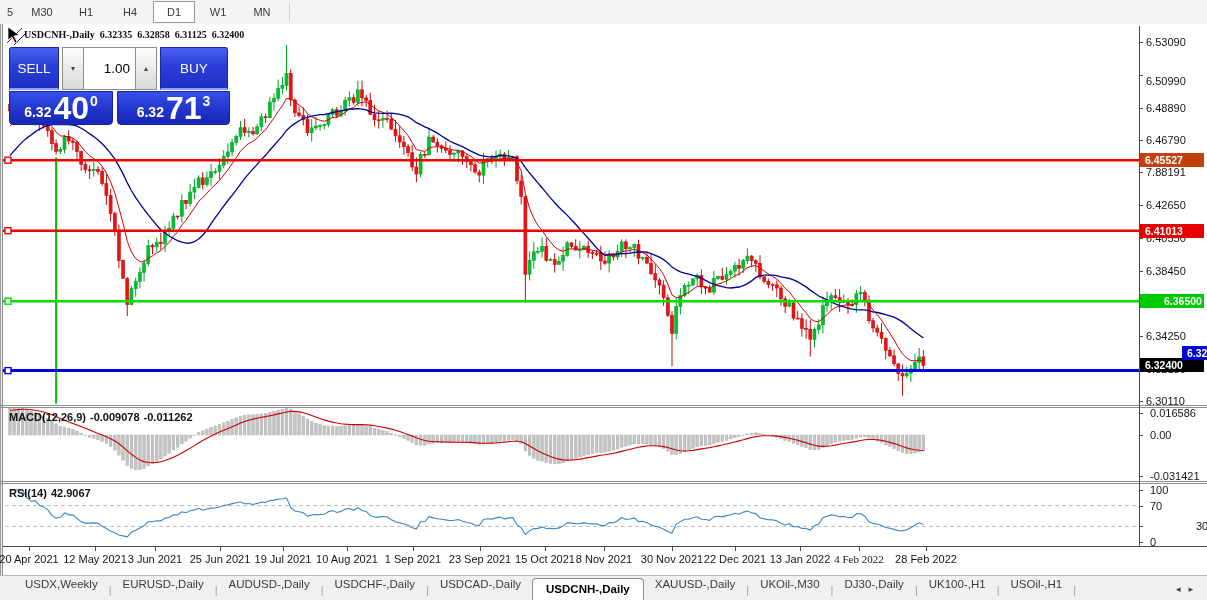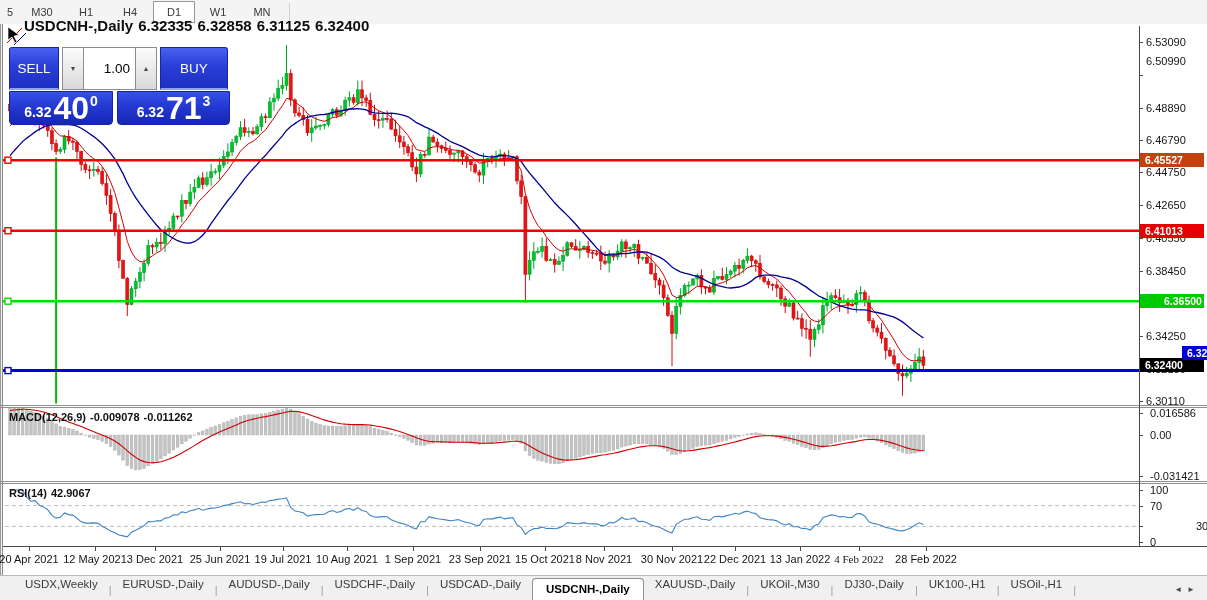--- a/index.html
+++ b/index.html
@@ -17,21 +17,21 @@
   .tb-sep{width:1px;height:18px;background:#d0d0d0;margin-left:4px;}
 
   
   .chart-win{position:absolute;top:24px;left:0;right:0;bottom:0;background:#fff;}
   .win-lborder{position:absolute;top:24px;bottom:0;left:0;width:3px;
                background:linear-gradient(90deg,#9a9a9a 0 1px,#efefef 1px 2px,#8a8a8a 2px 3px);}
   .axis-vline{position:absolute;left:1139px;top:26px;width:1px;height:520px;background:#4a4a4a;}
   .hsep{position:absolute;left:0;right:0;height:1px;background:#8f8f8f;}
   .axis-bottom{position:absolute;left:3px;right:0;top:546px;height:1px;background:#4a4a4a;}
 
-  .chart-title{position:absolute;left:24px;top:17px;font-size:15px;font-weight:700;color:#0d0d0d;white-space:nowrap;}
+  .chart-title{position:absolute;left:24px;top:29px;font-size:10px;font-weight:700;color:#0d0d0d;white-space:nowrap;font-family:Liberation Serif, serif;}
   .chart-title span{margin-right:5px;}
 
   .pane-label{position:absolute;left:9px;font-size:11px;font-weight:700;color:#101010;white-space:nowrap;}
   .pane-label span{margin-right:4px;font-weight:700;}
 
   svg.pane{position:absolute;left:3px;width:1136px;overflow:hidden;}
 
   
   .ax-label{position:absolute;left:1146px;font-size:11px;color:#141414;white-space:nowrap;}
   .ax-label2{position:absolute;left:1150px;font-size:11px;color:#141414;white-space:nowrap;}
@@ -821,27 +821,27 @@
   <div class="pane-label" style="top:411px">
     <span>MACD(12,26,9)</span><span>-0.009078</span><span>-0.011262</span>
   </div>
   <div class="pane-label" style="top:487px">
     <span>RSI(14)</span><span>42.9067</span>
   </div>
 
   <div id="axis-layer">
       <div class="ax-label" style="top: 36px;">6.53090</div>
       <div class="ax-tick" style="top: 42px;"></div>
-      <div class="ax-label" style="top: 55px; text-align: right;">6.50990</div>
+      <div class="ax-label" style="top: 75px; text-align: right;">6.50990</div>
       <div class="ax-tick" style="top: 75px;"></div>
       <div class="ax-label" style="top: 101.625px;">6.48890</div>
       <div class="ax-tick" style="top: 108px;"></div>
       <div class="ax-label" style="top: 134.437px;">6.46790</div>
       <div class="ax-tick" style="top: 140px;"></div>
-      <div class="ax-label" style="top: 166.312px;">6.44750</div>
+      <div class="ax-label" style="top: 166.312px;">7.88191</div>
       <div class="ax-tick" style="top: 172px;"></div>
       <div class="ax-label" style="top: 199.125px;">6.42650</div>
       <div class="ax-tick" style="top: 205px;"></div>
       <div class="ax-label" style="top: 231.937px;">6.40550</div>
       <div class="ax-tick" style="top: 238px;"></div>
       <div class="ax-label" style="top: 264.75px;">6.38450</div>
       <div class="ax-tick" style="top: 271px;"></div>
       <div class="ax-label" style="top: 297.562px;">6.36350</div>
       <div class="ax-tick" style="top: 304px;"></div>
       <div class="ax-label" style="top: 330.375px;">6.34250</div>
@@ -869,21 +869,21 @@
       <div class="ax-tick" style="top: 526px;"></div>
       <div class="ax-label2" style="top: 536px;">0</div>
       <div class="ax-tick" style="top: 542px;"></div>
     </div>
   <div id="date-layer">
       <div class="date-tick" style="left: 29px;"></div>
       <div class="date-label" style="left: 29px;">20 Apr 2021</div>
       <div class="date-tick" style="left: 95px;"></div>
       <div class="date-label" style="left: 95px;">12 May 2021</div>
       <div class="date-tick" style="left: 155px;"></div>
-      <div class="date-label" style="left: 155px;">3 Dec 2021</div>
+      <div class="date-label" style="left: 155px;">3 Jun 2021</div>
       <div class="date-tick" style="left: 220px;"></div>
       <div class="date-label" style="left: 220px;">25 Jun 2021</div>
       <div class="date-tick" style="left: 283px;"></div>
       <div class="date-label" style="left: 283px;">19 Jul 2021</div>
       <div class="date-tick" style="left: 347px;"></div>
       <div class="date-label" style="left: 347px;">10 Aug 2021</div>
       <div class="date-tick" style="left: 413px;"></div>
       <div class="date-label" style="left: 413px;">1 Sep 2021</div>
       <div class="date-tick" style="left: 480px;"></div>
       <div class="date-label" style="left: 480px;">23 Sep 2021</div>

